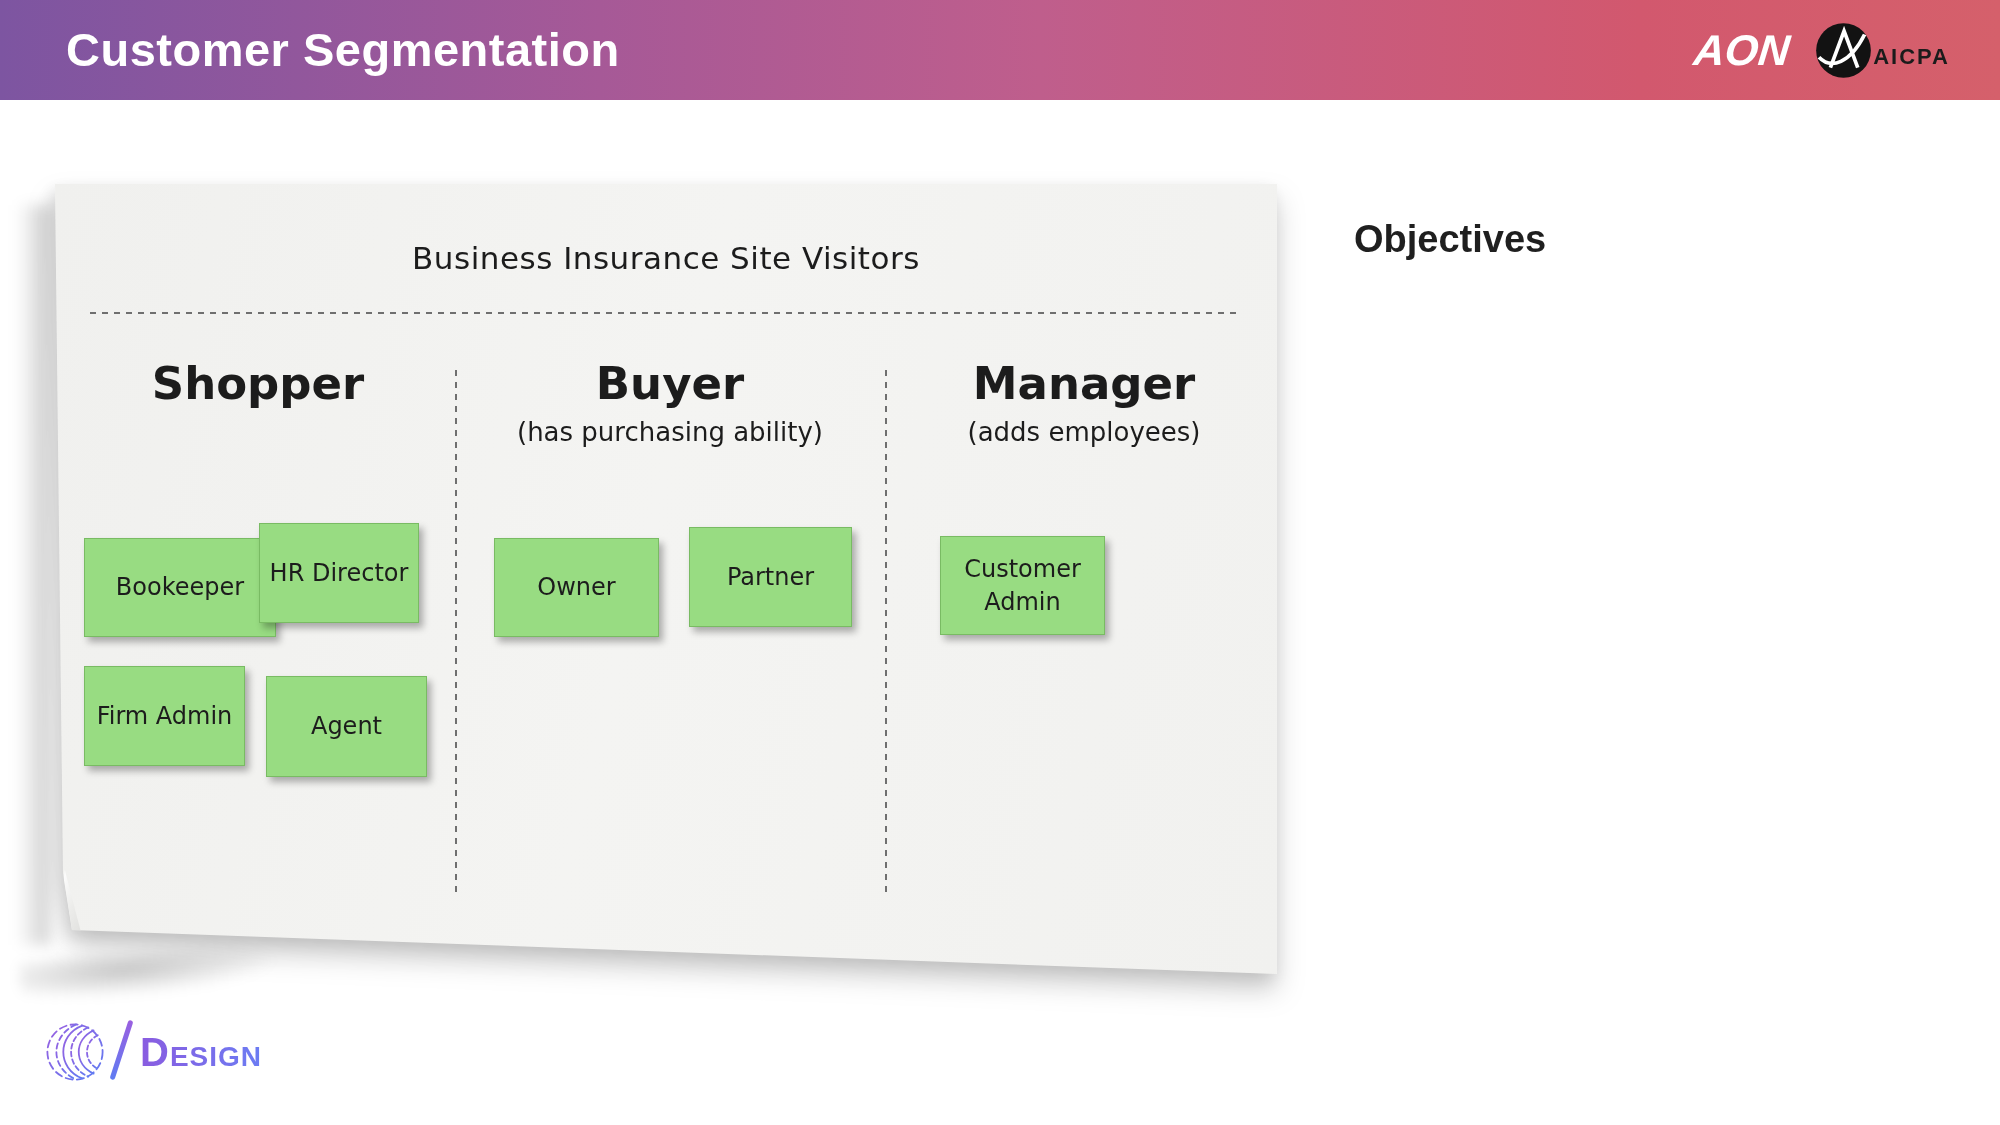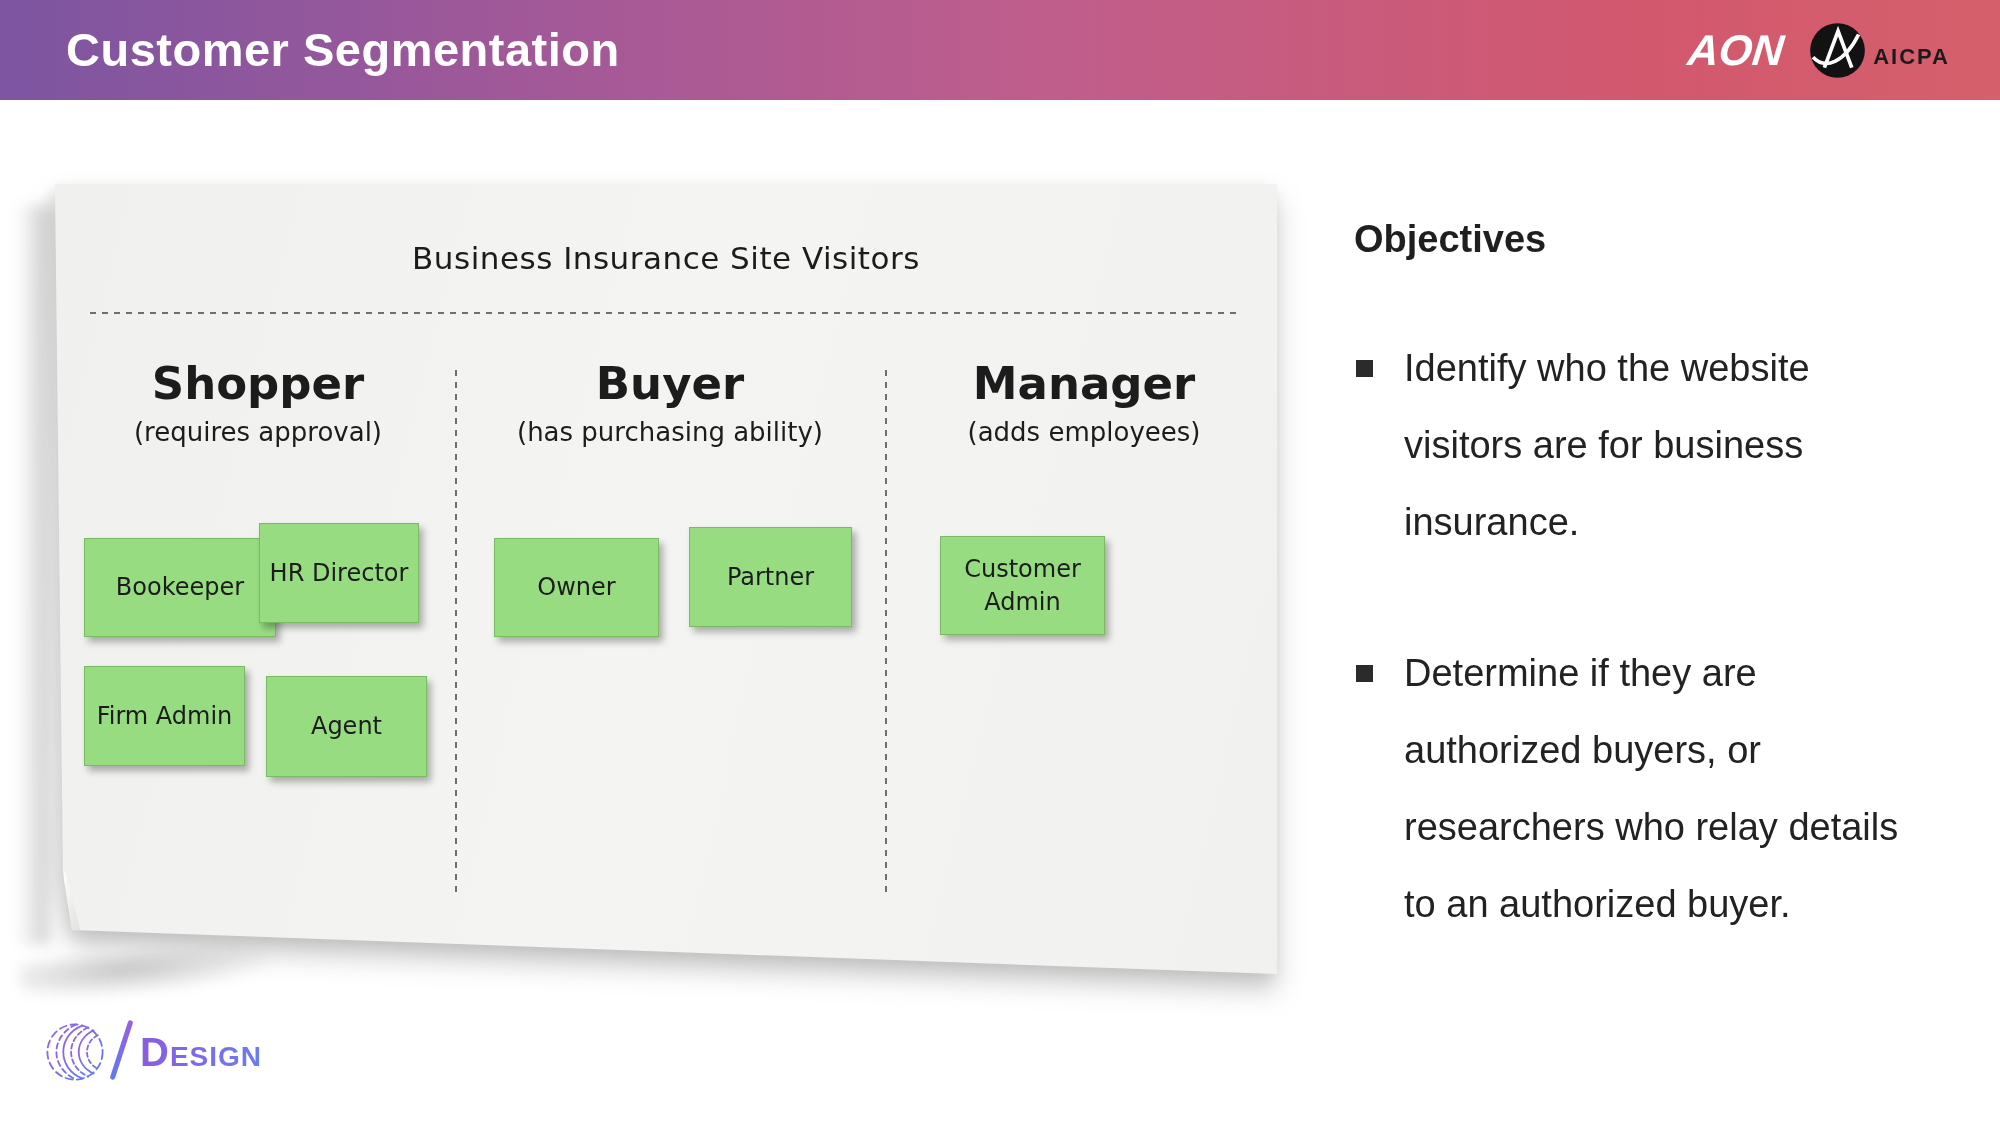--- a/index.html
+++ b/index.html
@@ -19,21 +19,21 @@
     font-family:"Liberation Sans", sans-serif;
   }
   .header-logos {
     position:absolute; right:50px; top:0; height:100px;
     display:flex; align-items:center; gap:26px;
   }
   .aon-logo {
     color:#ffffff; font-size:43px; font-weight:900; font-style:italic;
     transform:skewX(-6deg); letter-spacing:0px;
   }
-  .aicpa { display:flex; align-items:center; gap:7px; }
+  .aicpa { display:flex; align-items:center; gap:1px; }
   .aicpa-circle { width:57px; height:57px; display:block; }
   .aicpa-text { color:#1b1b1b; font-size:22px; font-weight:600; letter-spacing:2px; margin-top:14px; }
 
   
   .left-smudge {
     position:absolute; left:16px; top:205px; width:34px; height:740px;
     background:linear-gradient(90deg, rgba(0,0,0,0) 0%, rgba(0,0,0,0.16) 85%);
     filter:blur(7px); transform:skewY(-1deg);
   }
   .curl-shadow {
@@ -156,21 +156,20 @@
 
   <div class="paper-wrap">
     <div class="paper">
       <div class="paper-curl"></div>
 
       <div class="board-title hand">Business Insurance Site Visitors</div>
       <div class="h-dash"></div>
 
       <div class="col-head c0">
         <div class="col-name hand">Shopper</div>
-        <div class="col-sub hand">(requires approval)</div>
       </div>
       <div class="col-head c1">
         <div class="col-name hand">Buyer</div>
         <div class="col-sub hand">(has purchasing ability)</div>
       </div>
       <div class="col-head c2">
         <div class="col-name hand">Manager</div>
         <div class="col-sub hand">(adds employees)</div>
       </div>
 
@@ -181,30 +180,20 @@
       <div class="note hand hr">HR Director</div>
       <div class="note hand firm">Firm Admin</div>
       <div class="note hand agent">Agent</div>
       <div class="note hand owner">Owner</div>
       <div class="note hand partner">Partner</div>
       <div class="note hand benefit">Customer Admin</div>
     </div>
   </div>
 
   <div class="obj-heading">Objectives</div>
-  <ul class="obj-list">
-    <li>
-      <span class="bullet-square"></span>
-      <span>Identify who the website visitors are for business insurance.</span>
-    </li>
-    <li>
-      <span class="bullet-square"></span>
-      <span>Determine if they are authorized buyers, or researchers who relay details to an authorized buyer.</span>
-    </li>
-  </ul>
 
   <div class="design-logo">
     <span class="design-globe">
       <svg width="60" height="60" viewBox="0 0 100 100">
         <defs>
           <linearGradient id="gradGlobe" x1="0%" y1="0%" x2="100%" y2="100%">
             <stop offset="0%" stop-color="#9a5fe0"></stop>
             <stop offset="100%" stop-color="#5f7cf2"></stop>
           </linearGradient>
         </defs>

